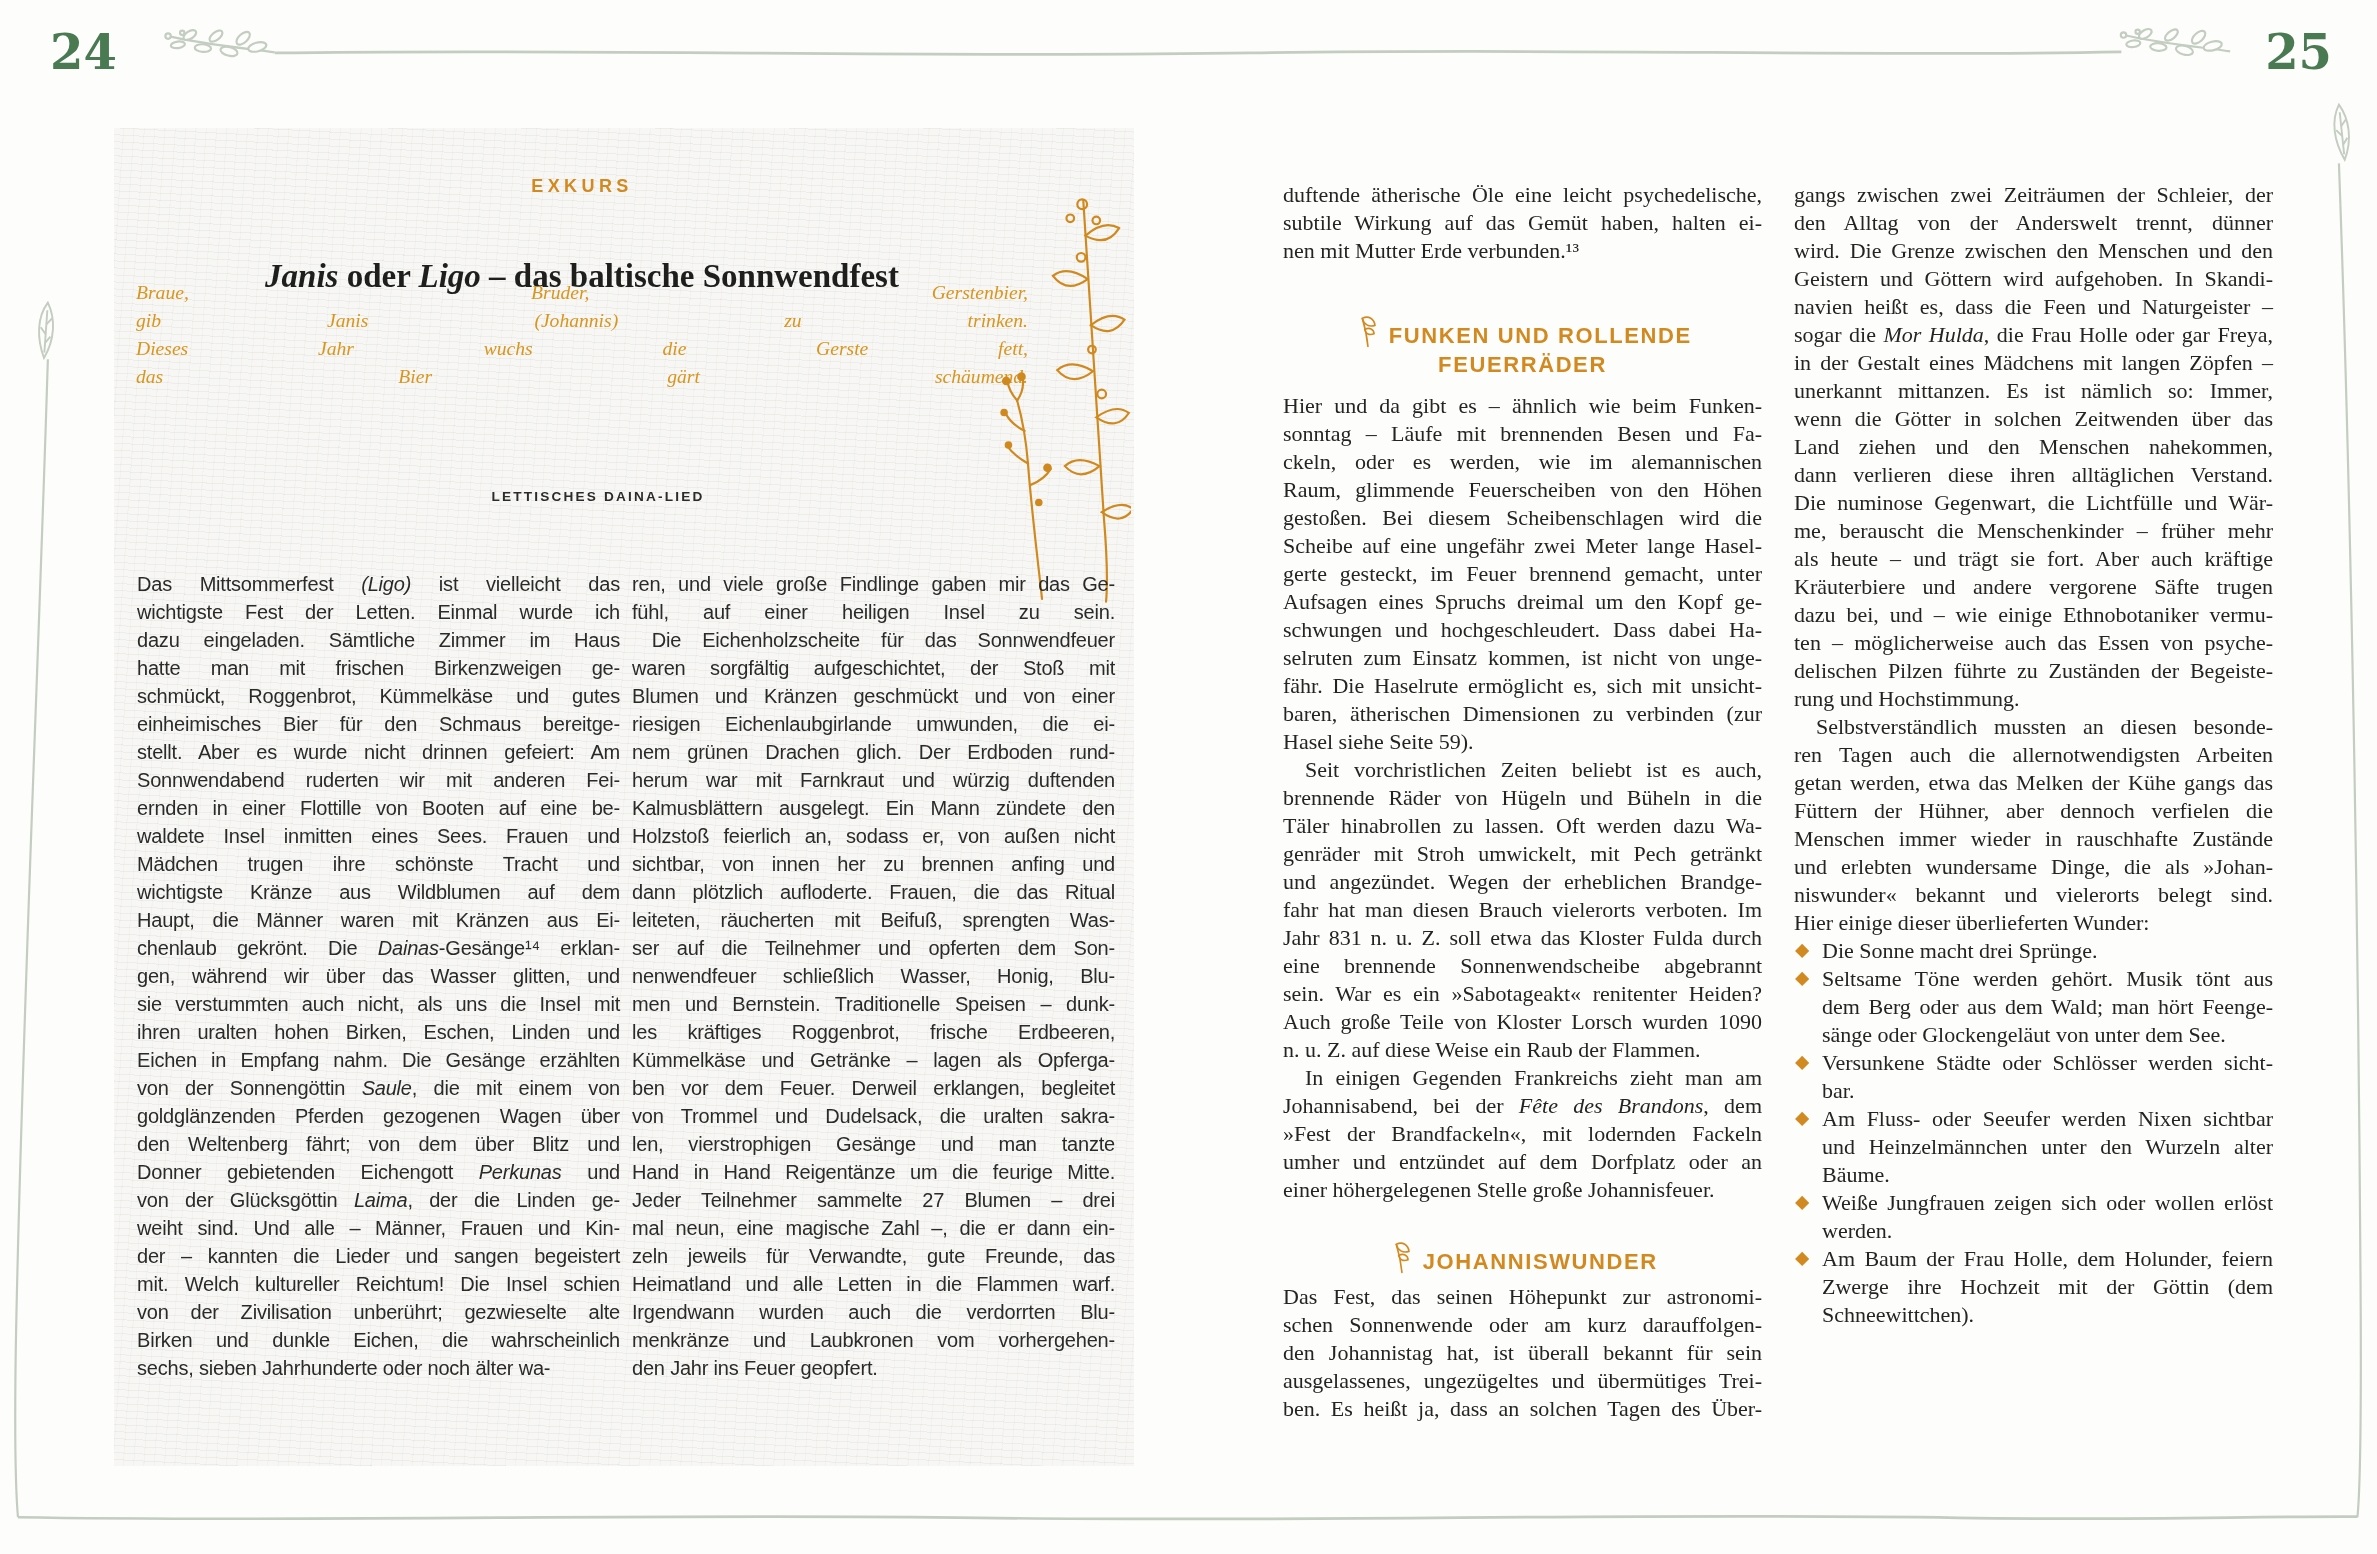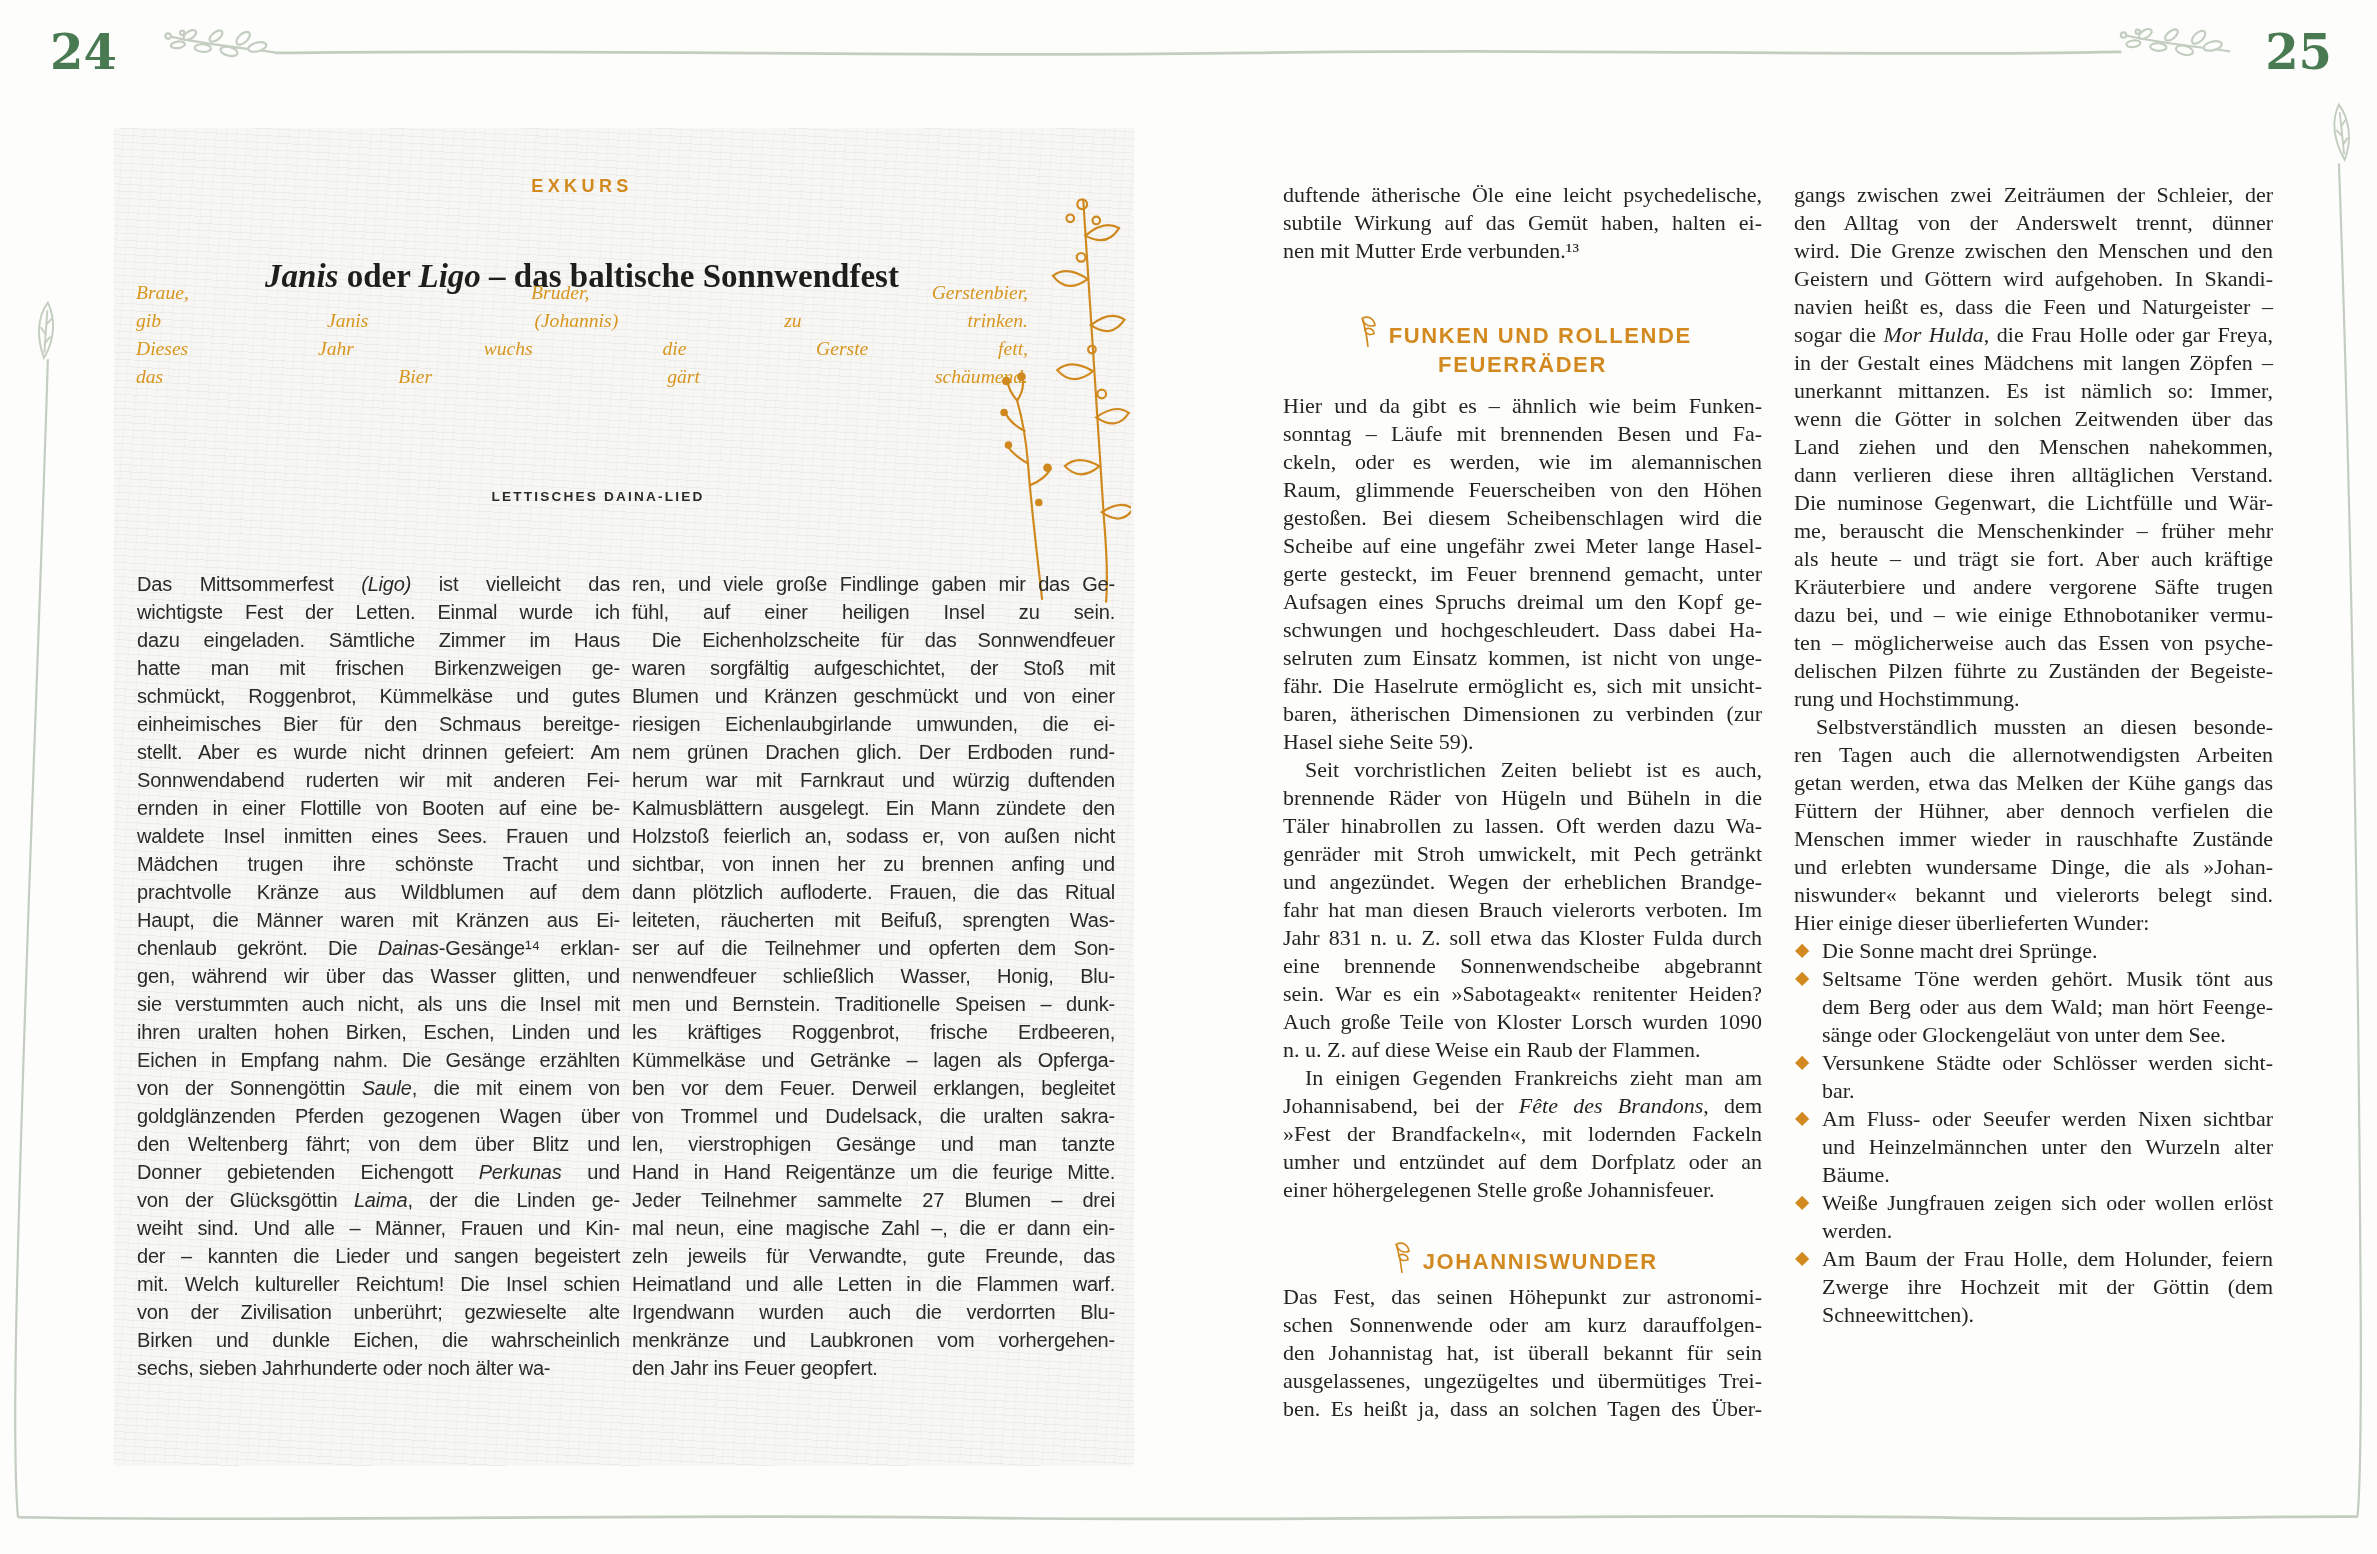--- a/index.html
+++ b/index.html
@@ -188,21 +188,21 @@
       <div class="ln">wichtigste Fest der Letten. Einmal wurde ich</div>
       <div class="ln">dazu eingeladen. Sämtliche Zimmer im Haus</div>
       <div class="ln">hatte man mit frischen Birkenzweigen ge-</div>
       <div class="ln">schmückt, Roggenbrot, Kümmelkäse und gutes</div>
       <div class="ln">einheimisches Bier für den Schmaus bereitge-</div>
       <div class="ln">stellt. Aber es wurde nicht drinnen gefeiert: Am</div>
       <div class="ln">Sonnwendabend ruderten wir mit anderen Fei-</div>
       <div class="ln">ernden in einer Flottille von Booten auf eine be-</div>
       <div class="ln">waldete Insel inmitten eines Sees. Frauen und</div>
       <div class="ln">Mädchen trugen ihre schönste Tracht und</div>
-      <div class="ln">prachtvolle Kränze aus Wildblumen auf dem</div>
+      <div class="ln">wichtigste Kränze aus Wildblumen auf dem</div>
       <div class="ln">Haupt, die Männer waren mit Kränzen aus Ei-</div>
       <div class="ln">chenlaub gekrönt. Die <i>Dainas</i>-Gesänge¹⁴ erklan-</div>
       <div class="ln">gen, während wir über das Wasser glitten, und</div>
       <div class="ln">sie verstummten auch nicht, als uns die Insel mit</div>
       <div class="ln">ihren uralten hohen Birken, Eschen, Linden und</div>
       <div class="ln">Eichen in Empfang nahm. Die Gesänge erzählten</div>
       <div class="ln">von der Sonnengöttin <i>Saule</i>, die mit einem von</div>
       <div class="ln">goldglänzenden Pferden gezogenen Wagen über</div>
       <div class="ln">den Weltenberg fährt; von dem über Blitz und</div>
       <div class="ln">Donner gebietenden Eichengott <i>Perkunas</i> und</div>

